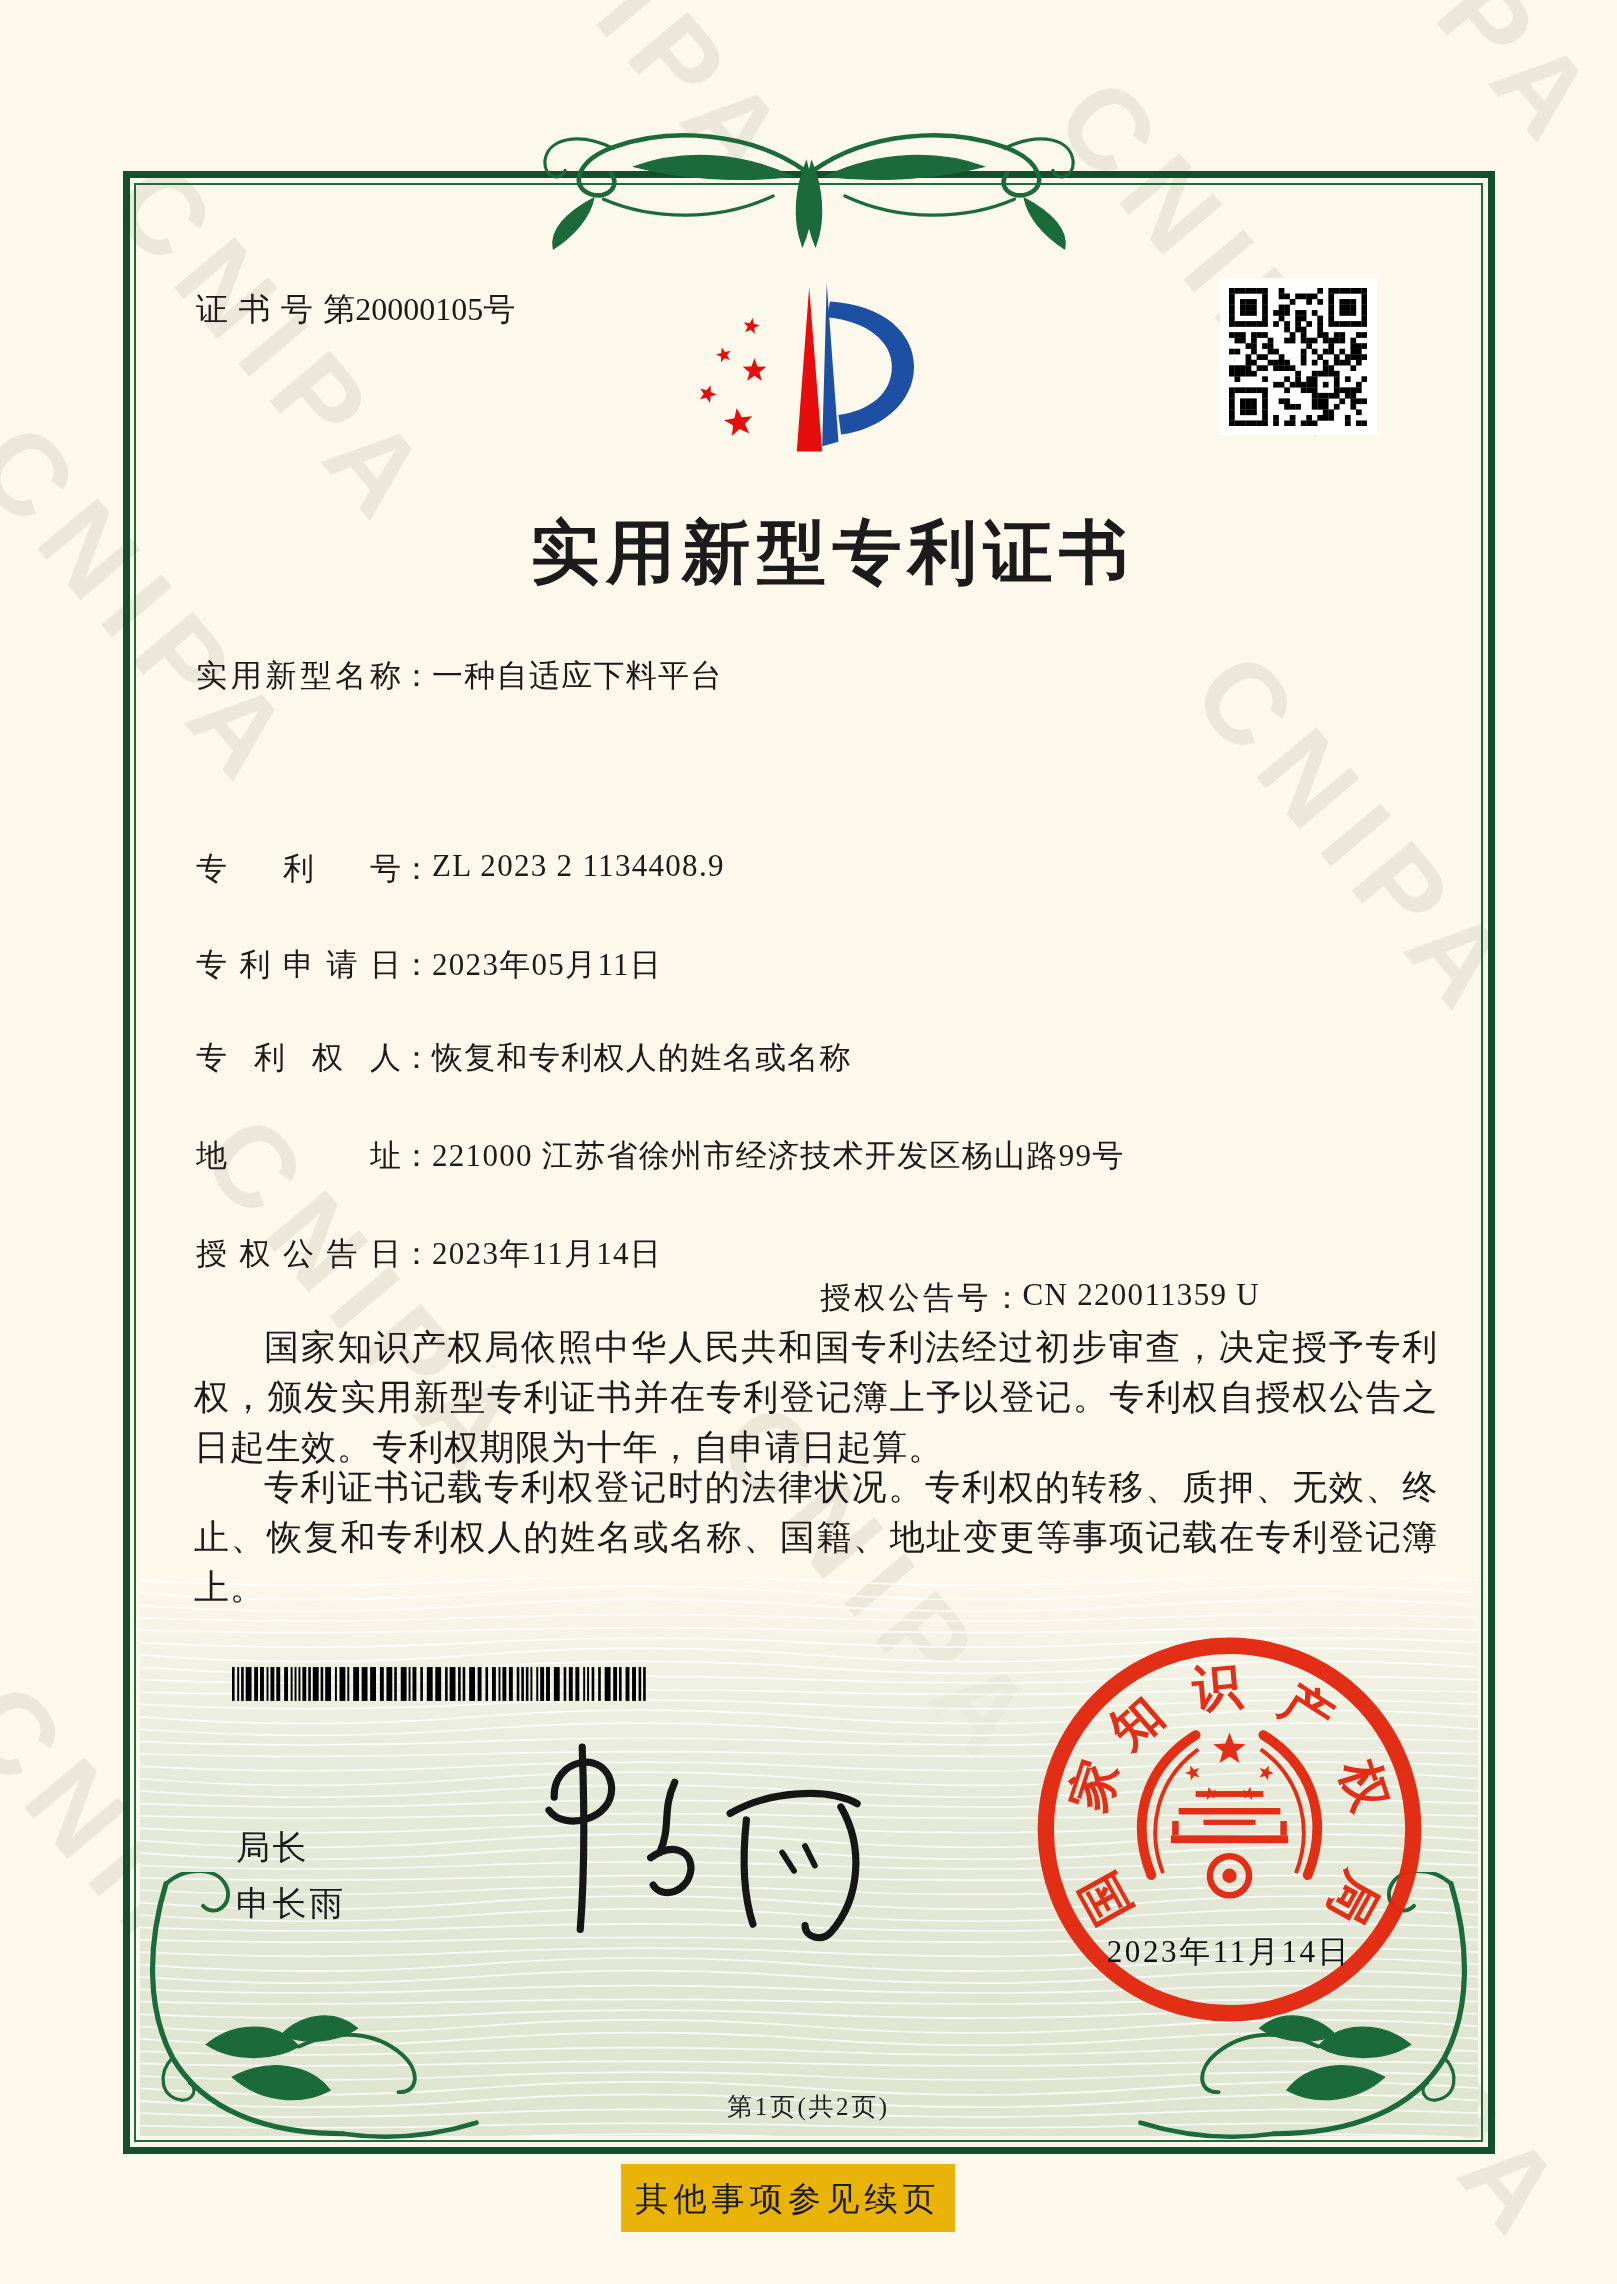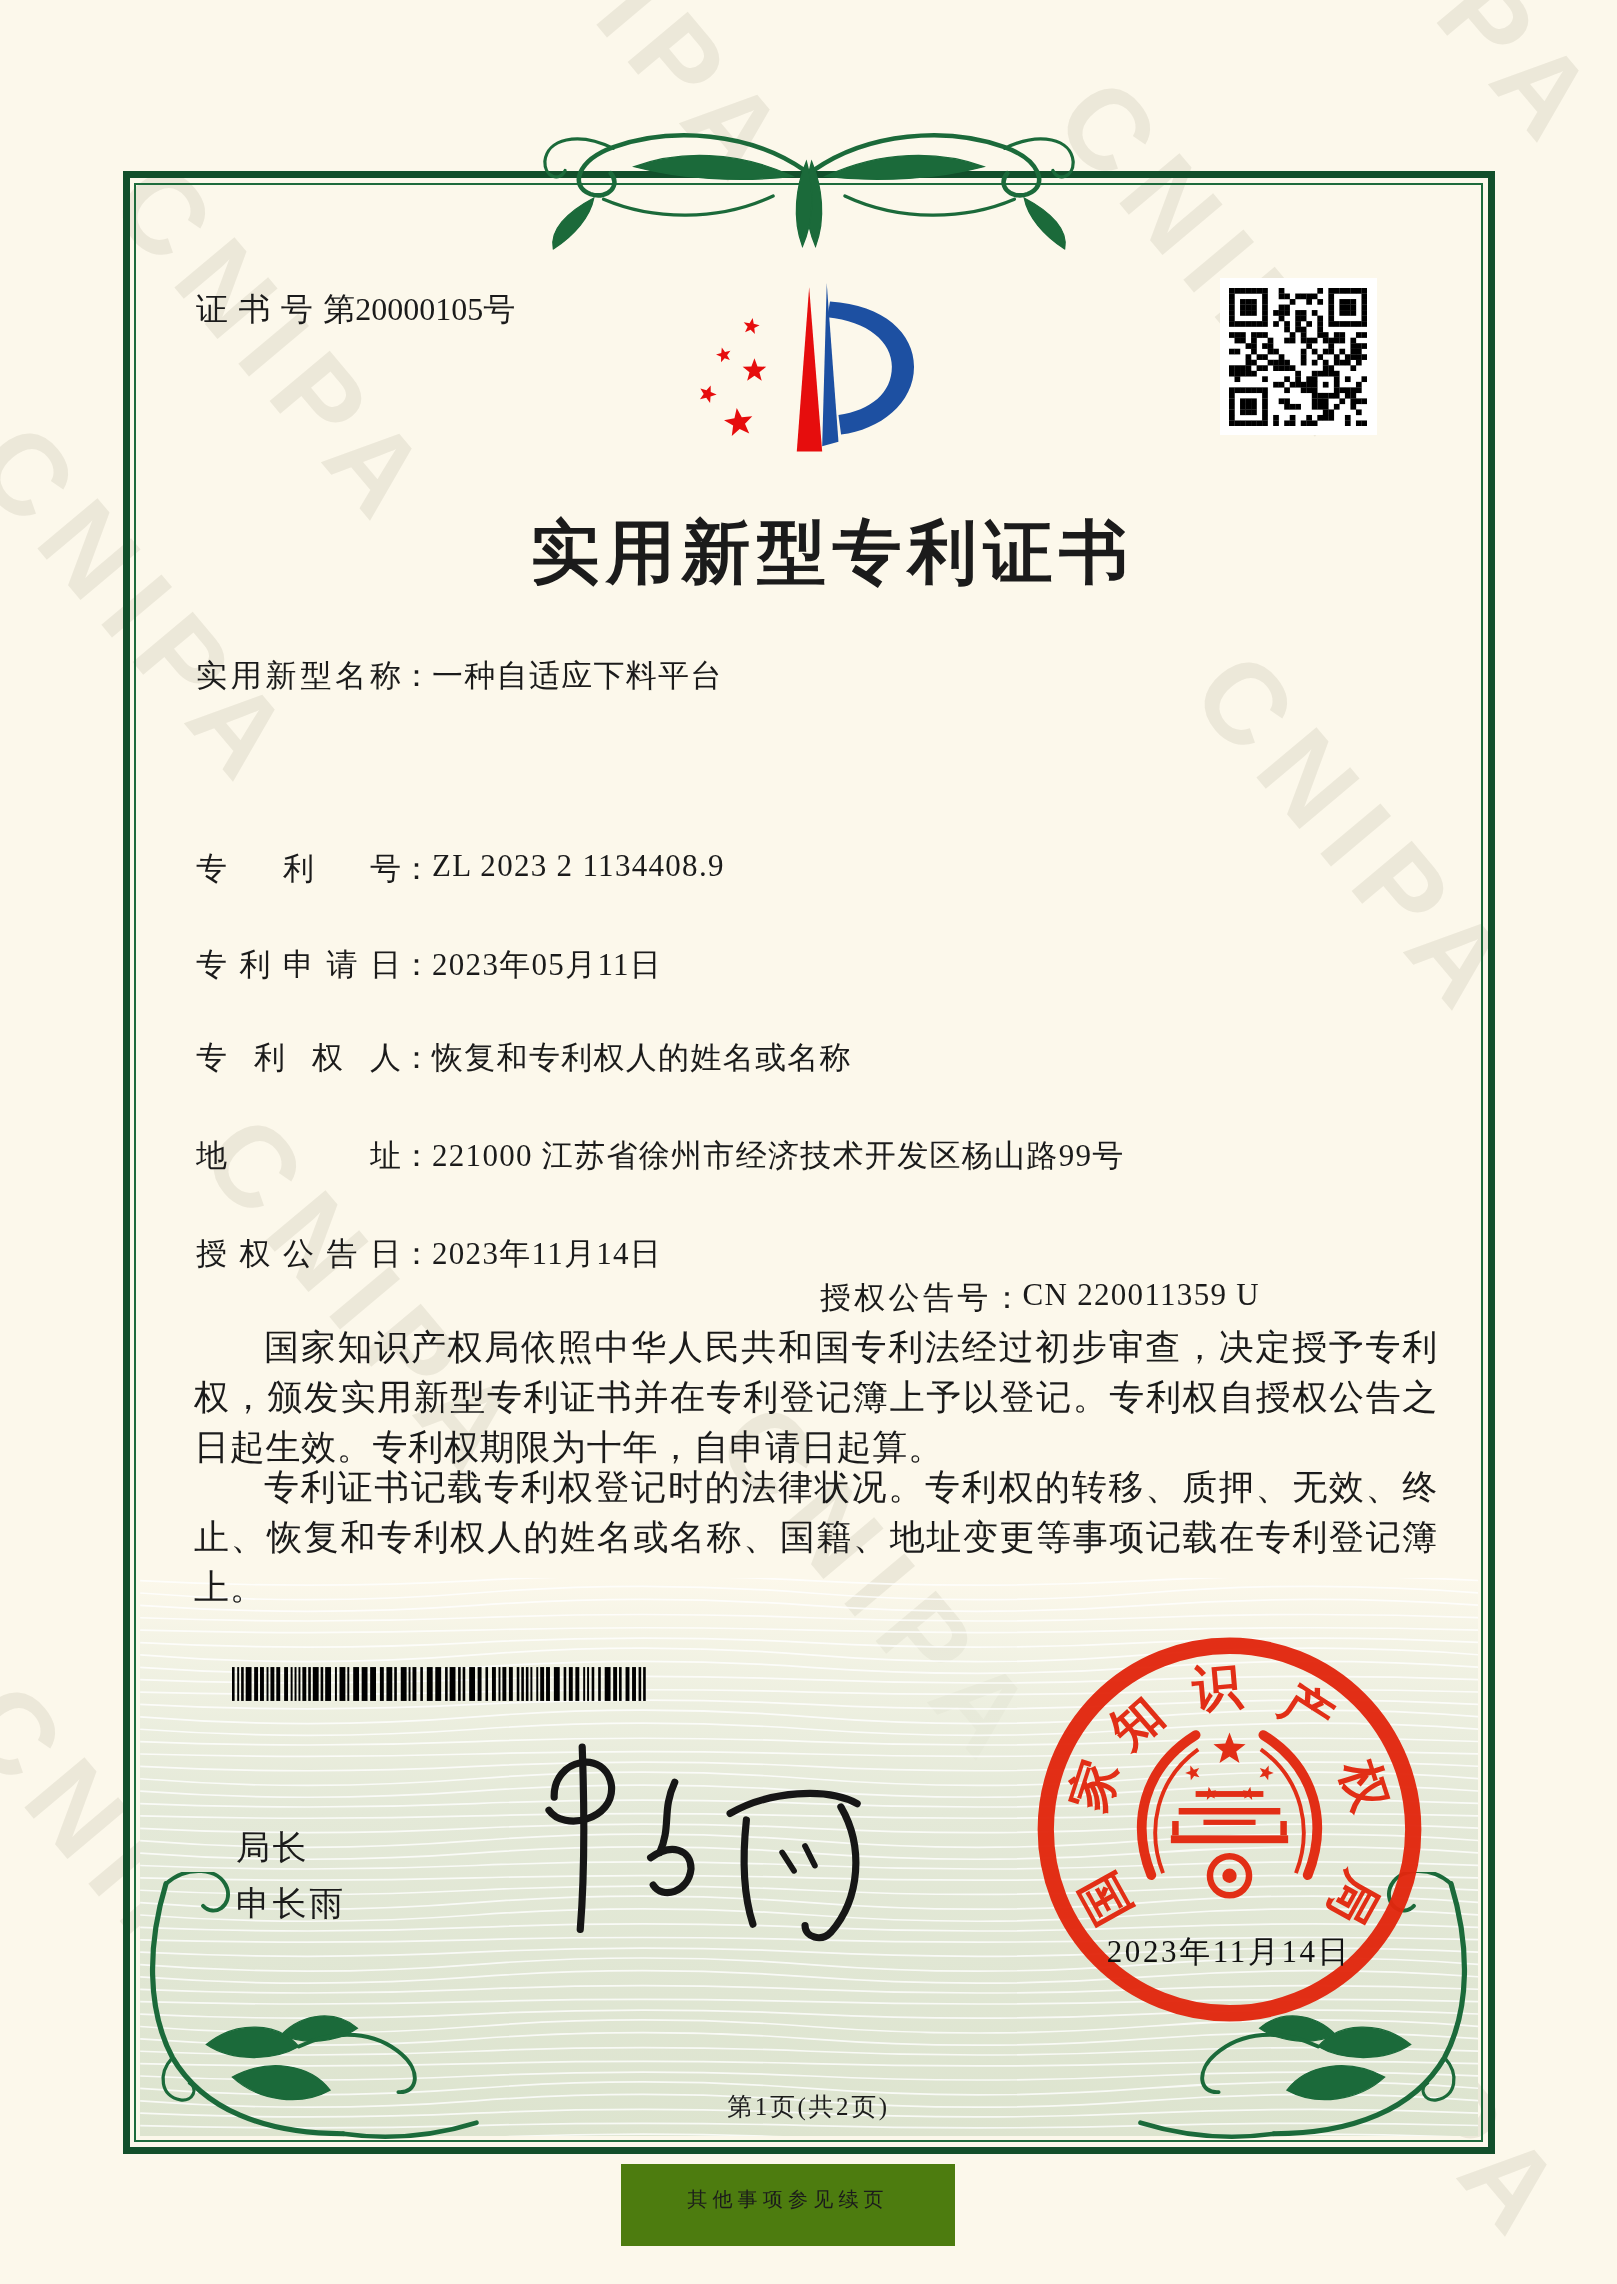--- a/index.html
+++ b/index.html
@@ -47,22 +47,22 @@
   .signer-name{position:absolute;left:236px;top:1881px;font-size:34px;z-index:4;
                font-family:"Liberation Sans","DejaVu Sans",sans-serif;letter-spacing:2.6px;}
   #signature{position:absolute;left:476px;top:1722px;z-index:4;}
   
   #seal{position:absolute;left:1021px;top:1621px;z-index:5;opacity:.96;}
   .seal-date{position:absolute;left:1229px;top:1931px;transform:translateX(-50%);
              font-size:31px;color:#111;z-index:6;letter-spacing:2.6px;white-space:nowrap;}
   
   .page-info{position:absolute;left:0;top:2090px;width:100%;text-align:center;font-size:25px;
              letter-spacing:2.6px;z-index:4;}
-  .cont-box{position:absolute;left:621px;top:2164px;width:334px;height:82px;background:#4d7c0f;
-            z-index:6;text-align:center;line-height:70px;font-size:20px;letter-spacing:5.2px;}
+  .cont-box{position:absolute;left:621px;top:2164px;width:334px;height:68px;background:#eab308;
+            z-index:6;text-align:center;line-height:70px;font-size:33px;letter-spacing:5.2px;}
 </style>
 </head>
 <body>
 
 <div class="page">
 
   <div id="wm-layer">
       <div class="wm" style="left: 417px; top: -59px; font-size: 114px;">CNIPA</div>
       <div class="wm" style="left: 1226px; top: -98px; font-size: 114px;">CNIPA</div>
       <div class="wm" style="left: 59px; top: 280px; font-size: 114px;">CNIPA</div>

